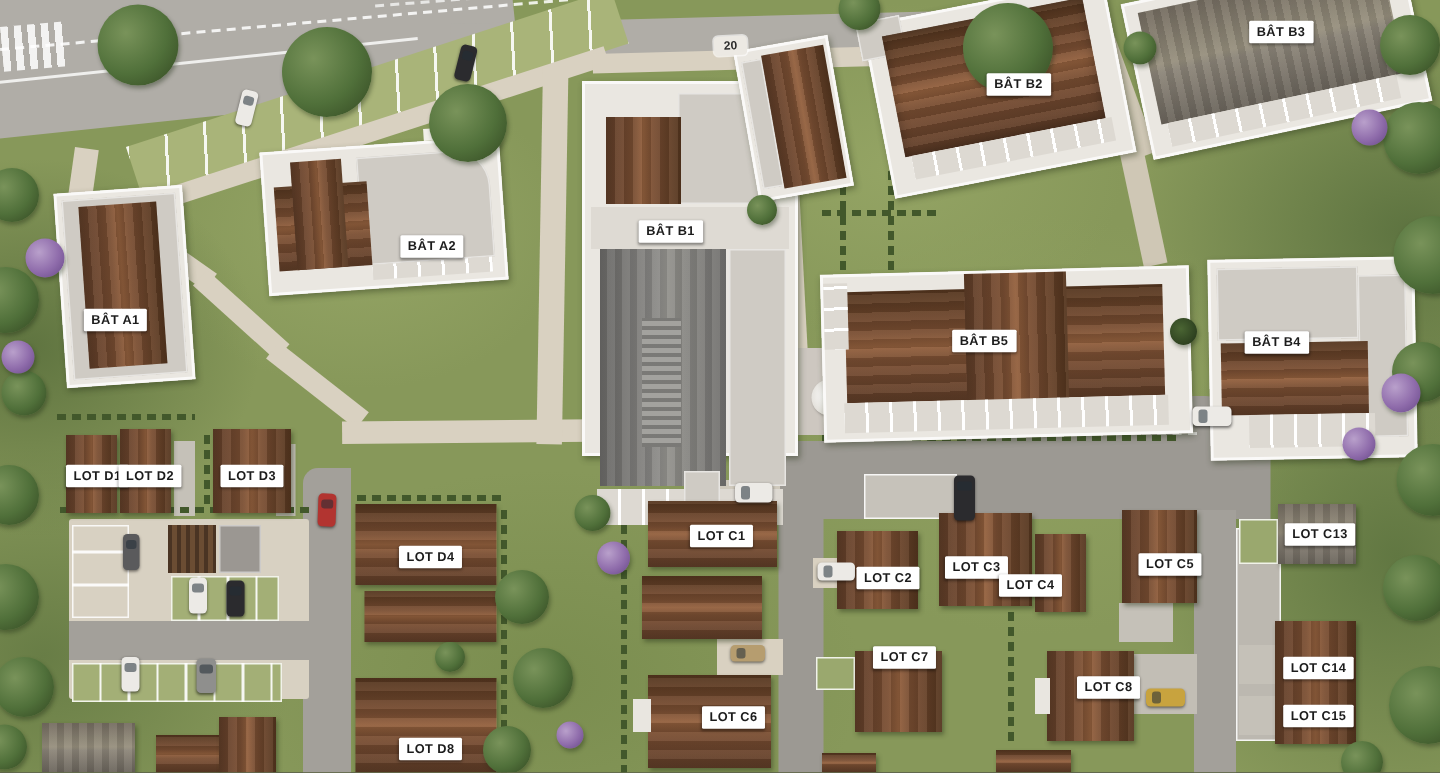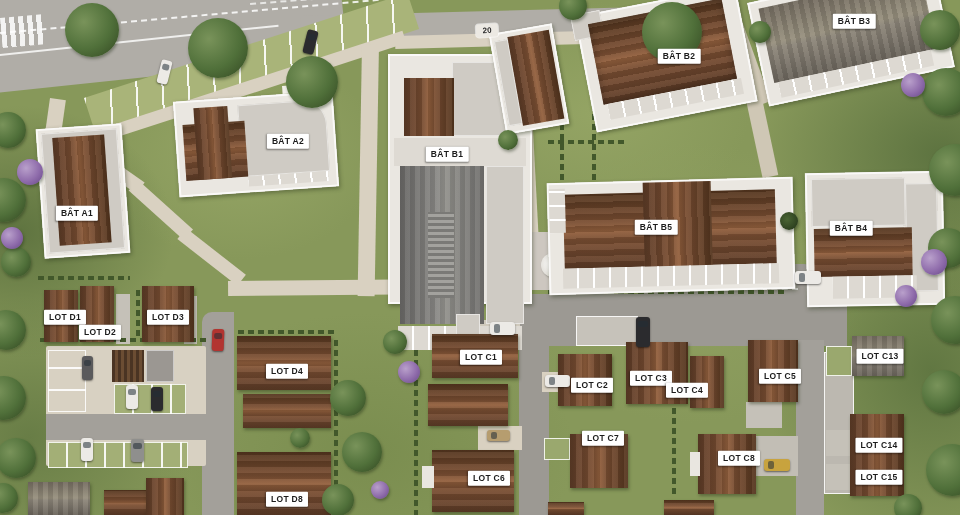--- a/index.html
+++ b/index.html
@@ -295,28 +295,28 @@
   <div class="car c-tan hz" style="left:487px;top:430px;width:23px;height:11px;">
       <i class="ws"></i>
     </div>
   <div class="car c-yellow hz" style="left:764px;top:459px;width:26px;height:12px;">
       <i class="ws"></i>
     </div>
 
   <div class="pill" style="left:476px;top:24px;width:22px;height:13px;transform:rotate(-3deg);">20</div>
 
   <div class="chip" style="left:77px;top:213px;">BÂT A1</div>
-  <div class="chip" style="left:288px;top:141px;">BÂT A2</div>
+  <div class="chip" style="left:288px;top:164px;">BÂT A2</div>
   <div class="chip" style="left:447px;top:154px;">BÂT B1</div>
   <div class="chip" style="left:679px;top:56px;">BÂT B2</div>
   <div class="chip" style="left:854px;top:21px;">BÂT B3</div>
   <div class="chip" style="left:656px;top:227px;">BÂT B5</div>
   <div class="chip" style="left:851px;top:228px;">BÂT B4</div>
   <div class="chip" style="left:65px;top:317px;">LOT D1</div>
-  <div class="chip" style="left:100px;top:332px;">LOT D2</div>
+  <div class="chip" style="left:100px;top:317px;">LOT D2</div>
   <div class="chip" style="left:168px;top:317px;">LOT D3</div>
   <div class="chip" style="left:287px;top:371px;">LOT D4</div>
   <div class="chip" style="left:287px;top:499px;">LOT D8</div>
   <div class="chip" style="left:481px;top:357px;">LOT C1</div>
   <div class="chip" style="left:592px;top:385px;">LOT C2</div>
   <div class="chip" style="left:651px;top:378px;">LOT C3</div>
   <div class="chip" style="left:687px;top:390px;">LOT C4</div>
   <div class="chip" style="left:780px;top:376px;">LOT C5</div>
   <div class="chip" style="left:880px;top:356px;">LOT C13</div>
   <div class="chip" style="left:489px;top:478px;">LOT C6</div>

